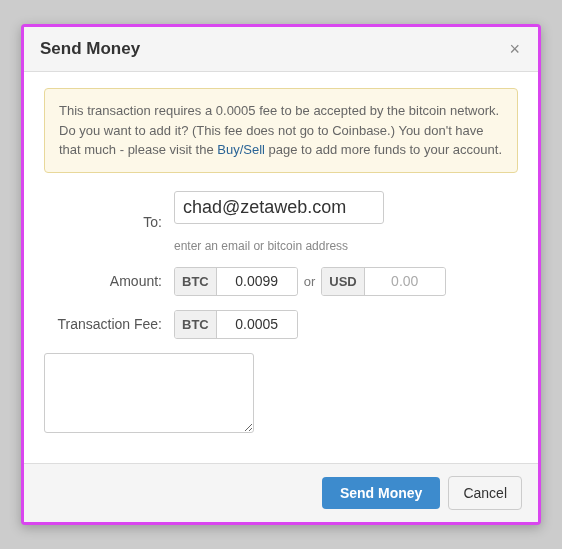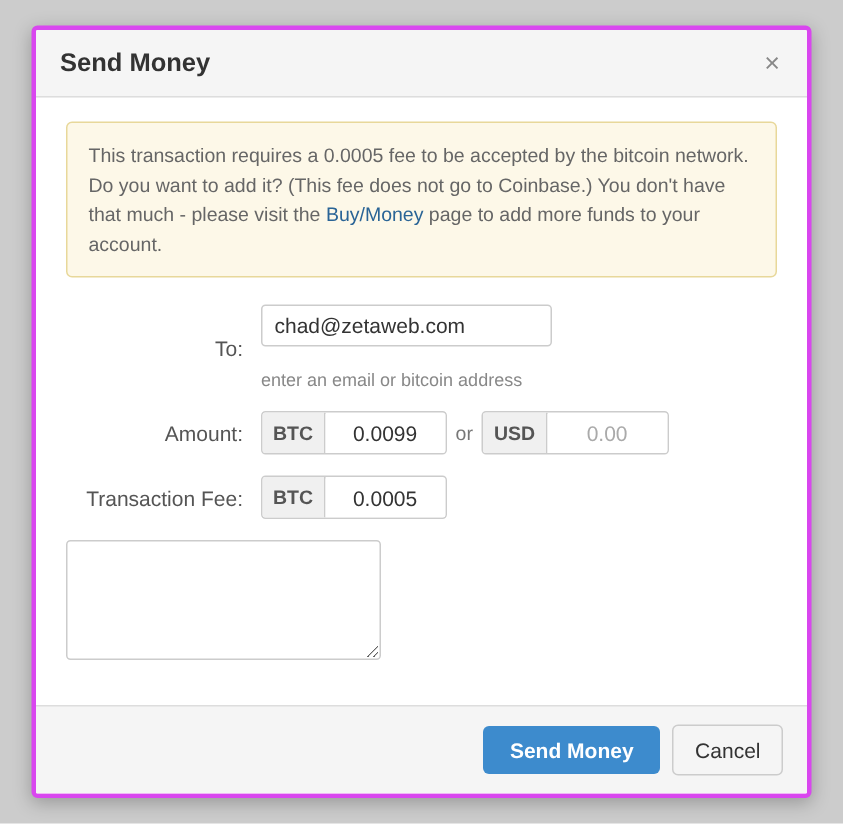--- a/index.html
+++ b/index.html
@@ -72,25 +72,25 @@
       padding-right: 12px;
       color: #555;
       font-size: 14px;
       flex-shrink: 0;
     }
     .form-field-group {
       display: flex;
       flex-direction: column;
     }
     .to-input {
-      width: 194px;
+      width: 210px;
       padding: 5px 8px;
       border: 1px solid #ccc;
       border-radius: 3px;
-      font-size: 14px;
+      font-size: 18px;
       color: #333;
     }
     .hint-text {
       font-size: 12px;
       color: #888;
       margin-top: 15px;
     }
     .amount-group {
       display: flex;
       align-items: center;
@@ -175,21 +175,21 @@
 <body>
 
 <div class="dialog">
   <div class="dialog-header">
     <span class="dialog-title">Send Money</span>
     <button class="close-btn">×</button>
   </div>
 
   <div class="dialog-body">
     <div class="notice-box">
-      <span>This transaction requires a 0.0005 fee to be accepted by the bitcoin network. Do you want to add it? (This fee does not go to Coinbase.) You don't have that much - please visit the <a href="#">Buy/Money</a> page to add more funds to your account.</span>
+      <span>This transaction requires a 0.0005 fee to be accepted by the bitcoin network. Do you want to add it? (This fee does not go to Coinbase.) You don't have that much - please visit the <a href="#">Buy/Sell</a> page to add more funds to your account.</span>
     </div>
 
     <div class="form-row">
       <label class="form-label">To:</label>
       <div class="form-field-group">
         <input class="to-input" type="text" value="chad@zetaweb.com" style="">
         <span class="hint-text">enter an email or bitcoin address</span>
       </div>
     </div>
 

